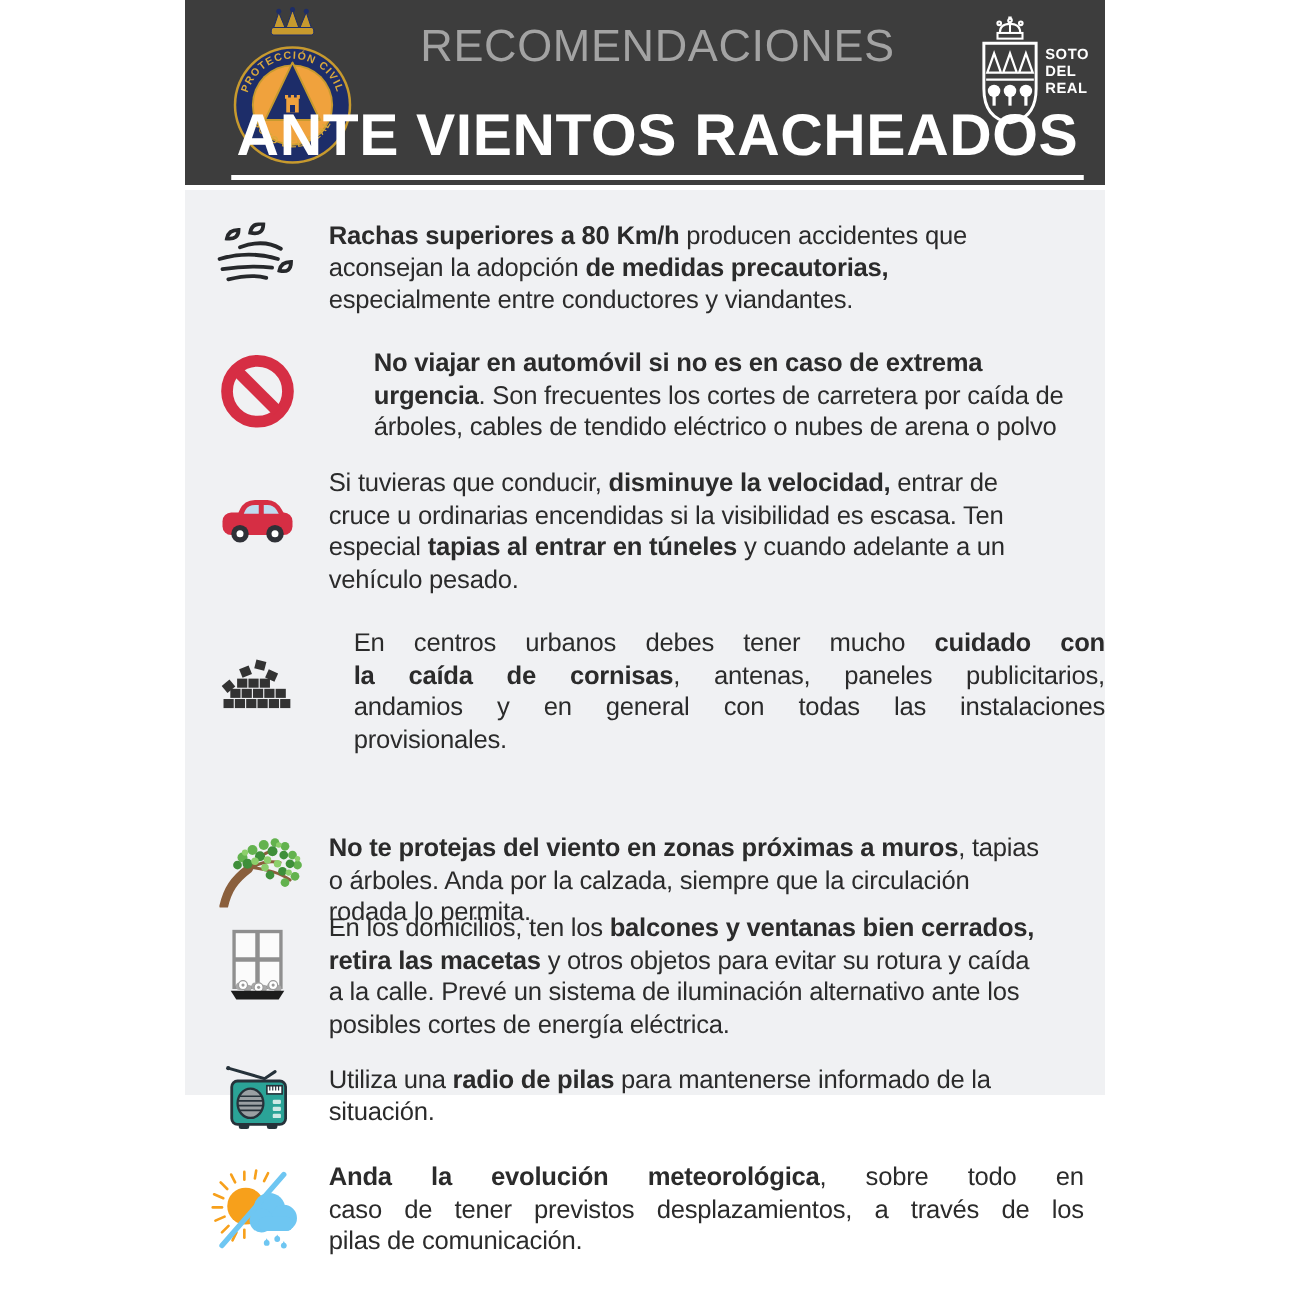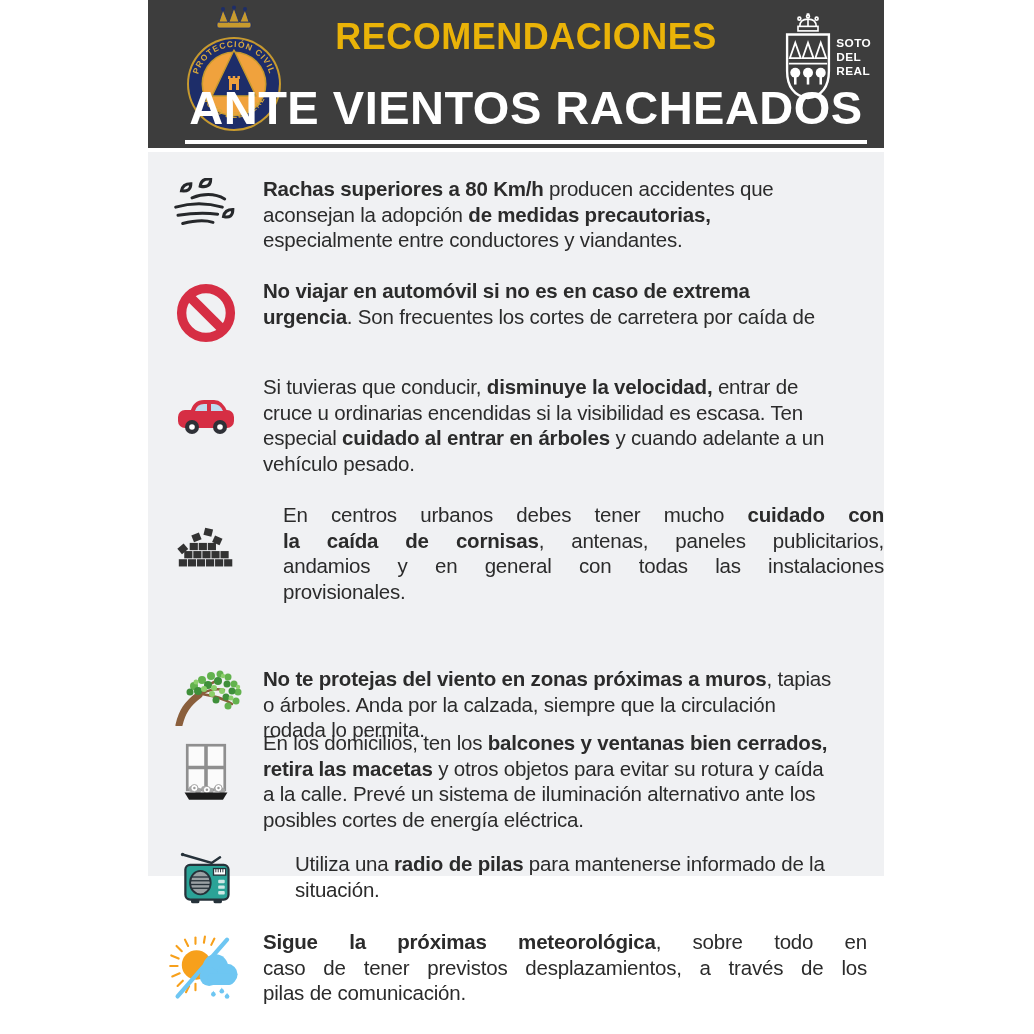--- a/index.html
+++ b/index.html
@@ -4,34 +4,34 @@
 <style>
   html,body{margin:0;padding:0;background:#ffffff;}
   .poster{position:relative;width:1034px;height:1034px;background:#ffffff;overflow:hidden;
           font-family:"Liberation Sans",sans-serif;}
   
   .hdr{position:absolute;left:148px;top:0;width:736px;height:148px;background:#3d3d3d;}
   .logo-left{position:absolute;left:36px;top:5px;width:100px;height:134px;}
   .logo-right{position:absolute;right:6px;top:8px;width:100px;height:104px;}
   .titles{position:absolute;left:140px;right:120px;top:0;height:148px;
           display:flex;flex-direction:column;align-items:center;}
-  .t1{margin-top:16px;color:#eab308;font-size:36px;font-weight:700;letter-spacing:.5px;white-space:nowrap;}
+  .t1{margin-top:16px;color:#a3a3a3;font-size:36px;font-weight:400;letter-spacing:.5px;white-space:nowrap;}
   .t2{margin-top:22px;color:#ffffff;font-size:47px;font-weight:700;letter-spacing:.5px;white-space:nowrap;
       border-bottom:4px solid #ffffff;padding:0 4px 5px 4px;}
   
   .content{position:absolute;left:148px;top:152px;width:736px;height:724px;background:#f0f1f3;}
   .row{position:absolute;left:0;width:736px;display:flex;align-items:flex-start;}
   .icon-cell{width:115px;flex:0 0 115px;display:flex;justify-content:center;}
   .txt{width:604px;color:#2b2b2b;font-size:20.5px;line-height:25.5px;letter-spacing:-0.2px;}
   .ln{white-space:nowrap;}
   .jl{white-space:normal;text-align:justify;text-align-last:justify;}
   .b{font-weight:700;}
   
-  .r1{top:24px;}  .r2{top:126px;} .r3{top:222px;} .r4{top:350px;gap:20px;}
-  .r5{top:466px;margin-top:48px;} .r6{top:578px;} .r7{top:699px;gap:32px;} .r8{top:777px;}
+  .r1{top:24px;}  .r2{top:126px;gap:36px;} .r3{top:222px;} .r4{top:350px;gap:20px;}
+  .r5{top:466px;margin-top:48px;} .r6{top:578px;} .r7{top:699px;} .r8{top:777px;}
   .m0{margin-top:2px;} .m2{margin-top:4px;} .m3{margin-top:18px;} .m4{margin-top:12px;}
   .m5{margin-top:-2px;} .m6{margin-top:12px;} .m7{margin-top:-4px;} .m8{margin-top:0px;}
 </style>
 </head>
 <body>
 
 <div class="poster">
 
   <div class="hdr">
 
@@ -131,40 +131,41 @@
     <div class="row r2">
       <div class="icon-cell m2">
         <svg width="60" height="62" viewBox="0 0 64 64">
           <circle cx="32" cy="32" r="26" fill="none" stroke="#d62e44" stroke-width="10"></circle>
           <line x1="15" y1="15" x2="49" y2="49" stroke="#d62e44" stroke-width="10"></line>
         </svg>
       </div>
       <div class="txt">
           <div class="ln"><span class="b">No viajar en automóvil si no es en caso de extrema</span></div>
           <div class="ln"><span class="b">urgencia</span><span>. Son frecuentes los cortes de carretera por caída de</span></div>
+          <div class="ln"><span>árboles, cables de tendido eléctrico o nubes de arena o polvo</span></div>
         </div>
     </div>
 
     <div class="row r3">
       <div class="icon-cell m3">
         <svg width="64" height="46" viewBox="0 0 64 44">
           <path d="M16,20 Q19,7 30,7 L40,7 Q49,7 54,20 Z" fill="#d62e44"></path>
           <rect x="4" y="17" width="56" height="18" rx="7" fill="#d62e44"></rect>
           <path d="M21,18 Q23,11 30,11 L33,11 L33,18 Z" fill="#bfdbef"></path>
           <path d="M37,11 L40,11 Q46,11 49,18 L37,18 Z" fill="#bfdbef"></path>
           <circle cx="18" cy="34" r="7" fill="#2f3137"></circle>
             <circle cx="18" cy="34" r="2.8" fill="#ffffff"></circle>
           <circle cx="46" cy="34" r="7" fill="#2f3137"></circle>
             <circle cx="46" cy="34" r="2.8" fill="#ffffff"></circle>
         </svg>
       </div>
       <div class="txt">
           <div class="ln"><span>Si tuvieras que conducir, </span><span class="b">disminuye la velocidad,</span><span> entrar de</span></div>
           <div class="ln"><span>cruce u ordinarias encendidas si la visibilidad es escasa. Ten</span></div>
-          <div class="ln"><span>especial </span><span class="b">cuidado al entrar en árboles</span><span> y cuando adelante a un</span></div>
+          <div class="ln"><span>especial </span><span class="b">tapias al entrar en túneles</span><span> y cuando adelante a un</span></div>
           <div class="ln"><span>vehículo pesado.</span></div>
         </div>
     </div>
 
     <div class="row r4">
       <div class="icon-cell m4">
         <svg width="58" height="56" viewBox="0 0 64 58" fill="#333333">
           <rect x="2" y="48" width="9" height="8"></rect>
             <rect x="12" y="48" width="9" height="8"></rect>
           <rect x="22" y="48" width="9" height="8"></rect>
@@ -334,20 +335,20 @@
             <circle cx="45" cy="62" r="2.2"></circle>
               <circle cx="53" cy="59" r="2.2"></circle>
               <circle cx="58" cy="64" r="2.2"></circle>
             <path d="M45,58.5 L46.5,61.5 L43.5,61.5 Z"></path>
               <path d="M53,55.5 L54.5,58.5 L51.5,58.5 Z"></path>
             <path d="M58,60.5 L59.5,63.5 L56.5,63.5 Z"></path>
           </g>
         </svg>
       </div>
       <div class="txt">
-          <div class="ln jl"><span class="b">Sigue la próximas meteorológica</span><span>, sobre todo en</span></div>
+          <div class="ln jl"><span class="b">Anda la evolución meteorológica</span><span>, sobre todo en</span></div>
           <div class="ln jl"><span>caso de tener previstos desplazamientos, a través de los</span></div>
           <div class="ln"><span>pilas de comunicación.</span></div>
         </div>
     </div>
 
   </div>
 </div>
 
 </body></html>

